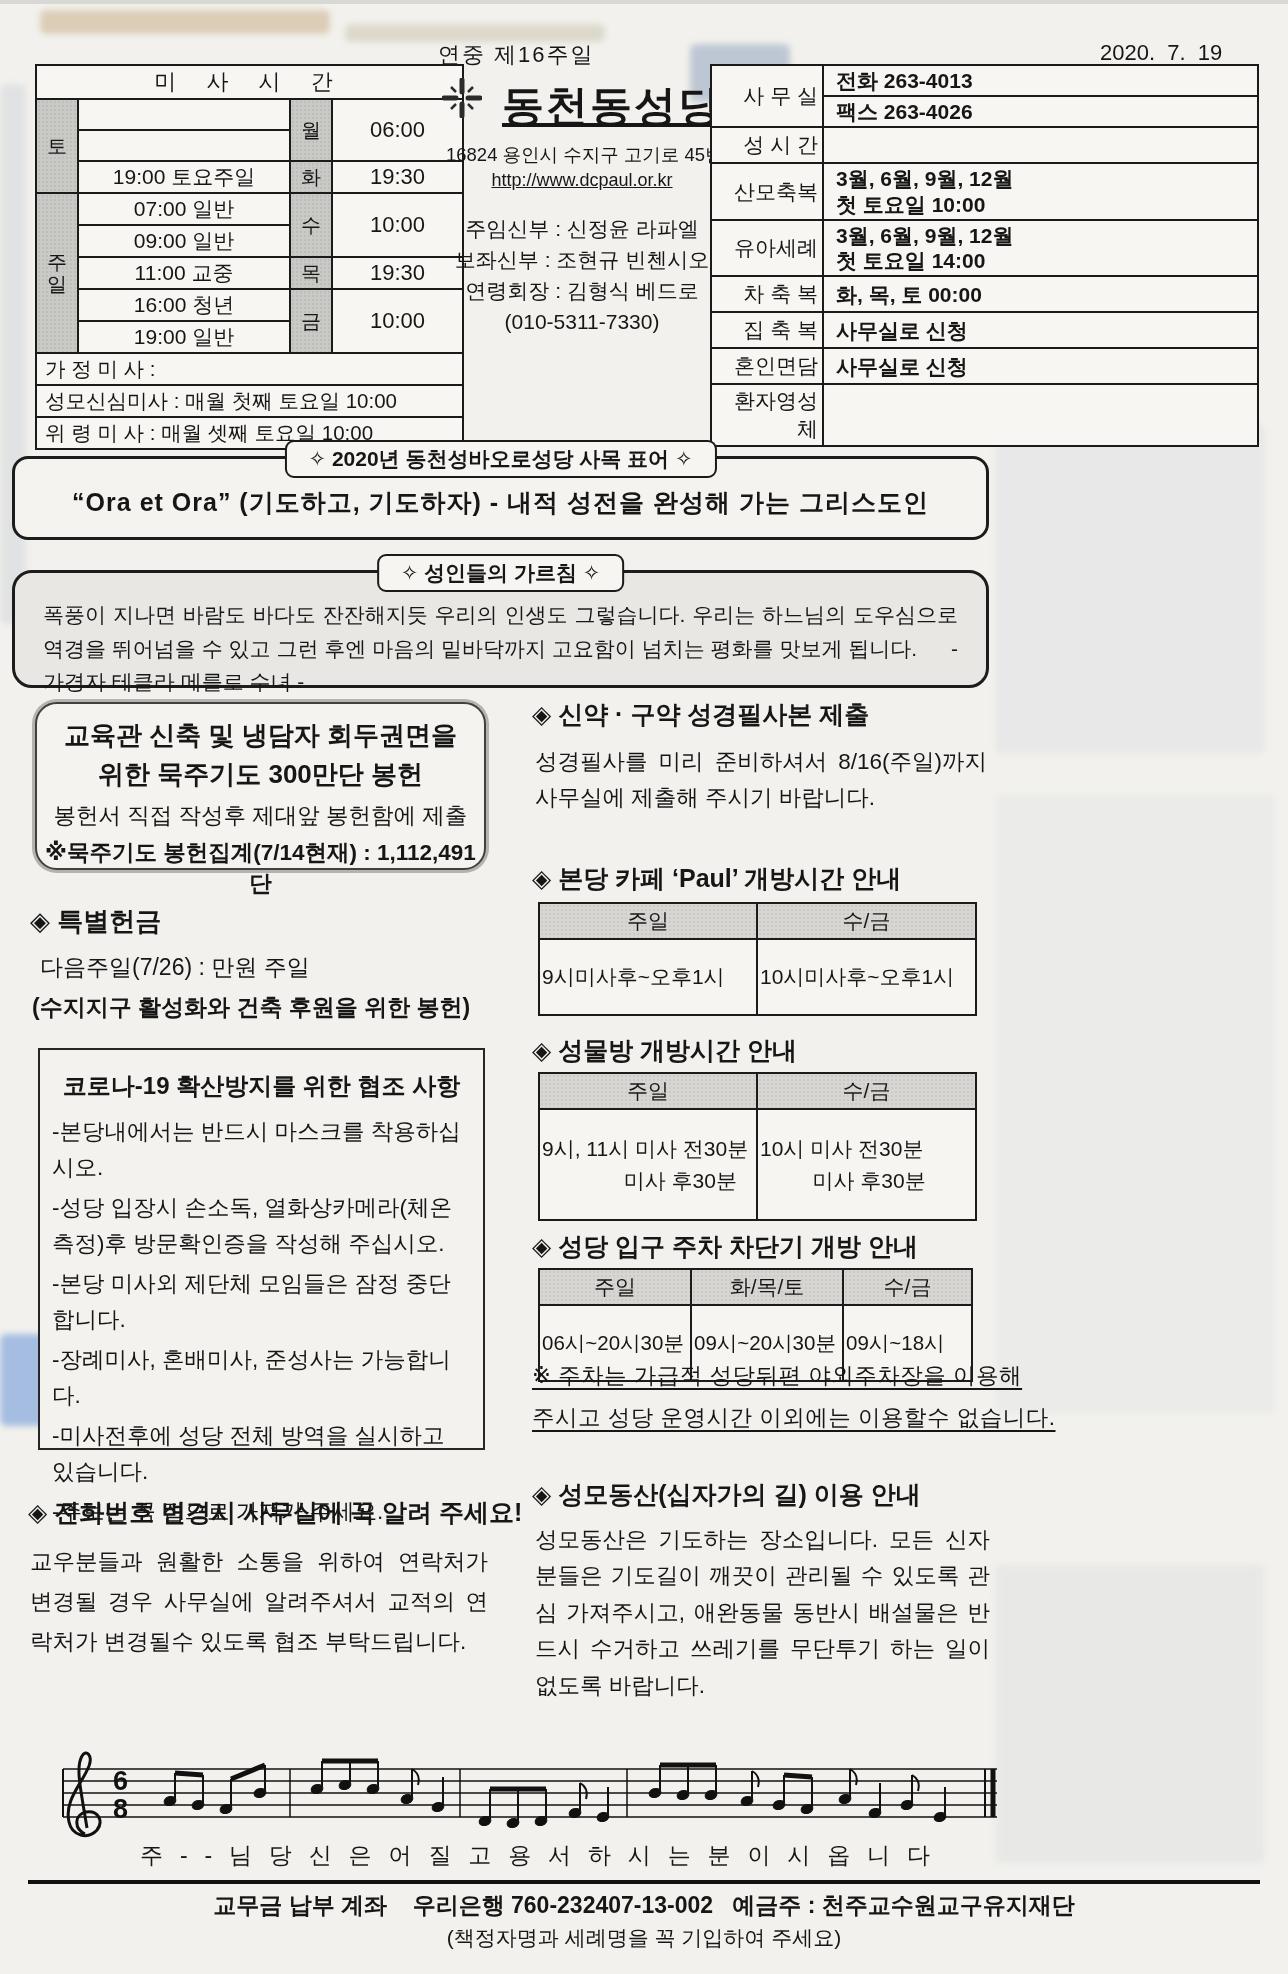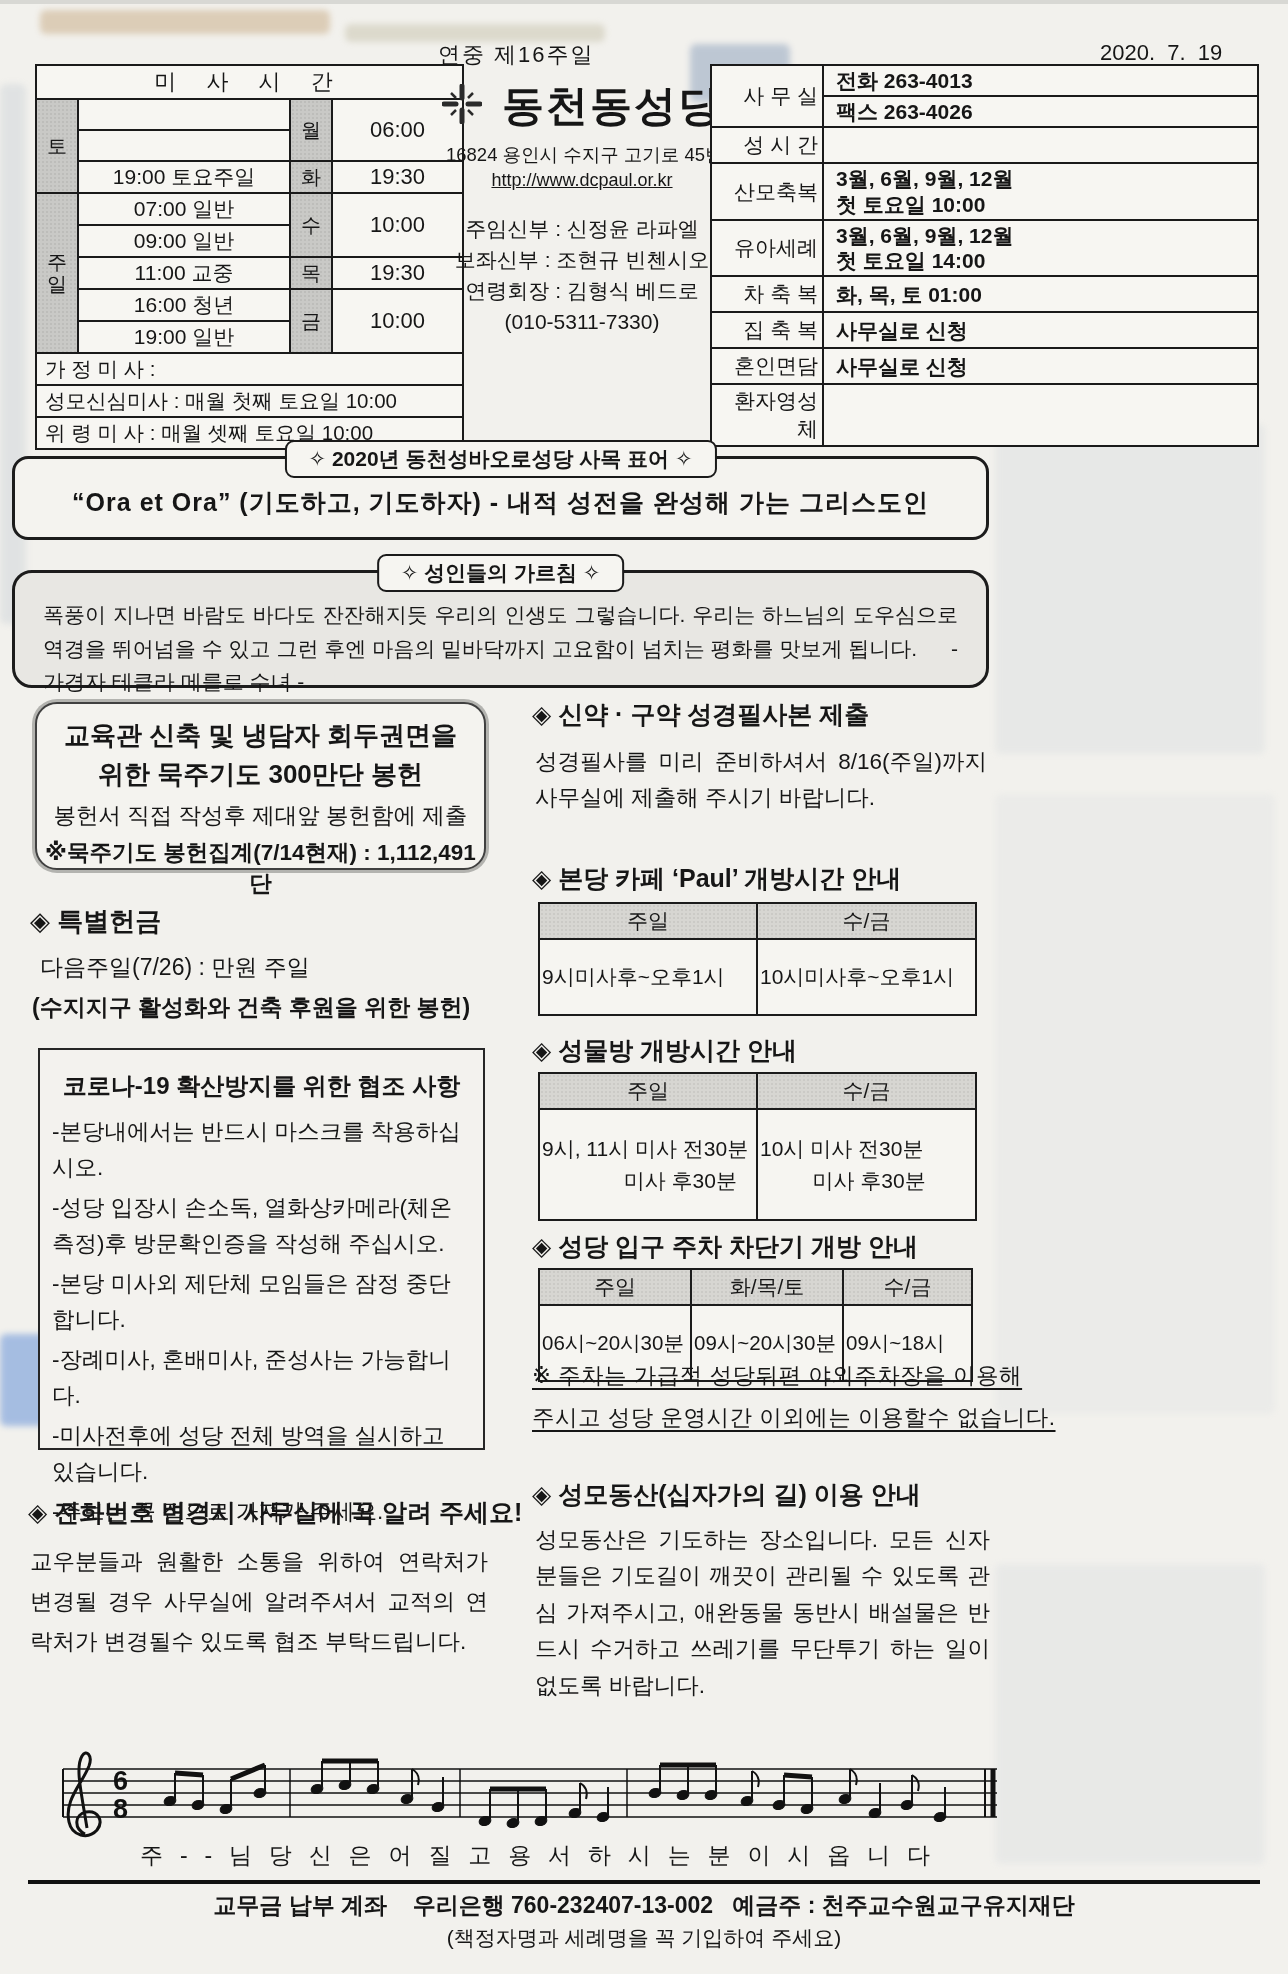--- a/index.html
+++ b/index.html
@@ -19,21 +19,21 @@
   table.mass td{border:2px solid #1a1a1a;font-size:21px;text-align:center;height:27px;
                 padding:1px 2px;overflow:hidden;}
   table.mass .hdr{letter-spacing:12px;font-size:22px;height:30px;}
   table.mass .day,table.mass .wd{background:#c9c9c6;font-size:20px;line-height:1.1;
       background-image:radial-gradient(#bdbdba 1px, transparent 1px);background-size:4px 4px;}
   table.mass .wt{font-size:22px;}
   table.mass .wide{text-align:left;padding-left:8px;font-size:20.5px;}
 
   
   .center-head{left:446px;top:74px;width:272px;text-align:center;}
-  .name-row{display:flex;align-items:center;justify-content:center;gap:20px;}
+  .name-row{display:flex;justify-content:center;gap:20px;text-decoration:underline;}
   .church-name{font-size:42px;font-weight:700;letter-spacing:2px;white-space:nowrap;}
   .addr{font-size:18.5px;margin-top:8px;white-space:nowrap;}
   .url{font-size:18px;text-decoration:underline;margin-top:3px;}
   .clergy{margin-top:22px;font-size:21px;line-height:31px;}
 
   
   .office-wrap{left:710px;top:60px;}
   table.office{border-collapse:collapse;table-layout:fixed;width:547px;background:#f7f6f2;}
   table.office td{border:2px solid #1a1a1a;font-size:21px;padding:2px 4px;}
   table.office .lbl{width:112px;text-align:right;height:30px;padding-left:8px;}
@@ -210,21 +210,21 @@
             <td class="val">3월, 6월, 9월, 12월
 첫 토요일 10:00</td>
           </tr>
       <tr style="height:52px">
             <td class="lbl">유아세례</td>
             <td class="val">3월, 6월, 9월, 12월
 첫 토요일 14:00</td>
           </tr>
       <tr style="height:36px">
             <td class="lbl">차 축 복</td>
-            <td class="val">화, 목, 토  01:00</td>
+            <td class="val">화, 목, 토  00:00</td>
           </tr>
       <tr>
             <td class="lbl">집 축 복</td>
             <td class="val">사무실로 신청</td>
           </tr>
       <tr>
             <td class="lbl">혼인면담</td>
             <td class="val">사무실로 신청</td>
           </tr>
       <tr>

